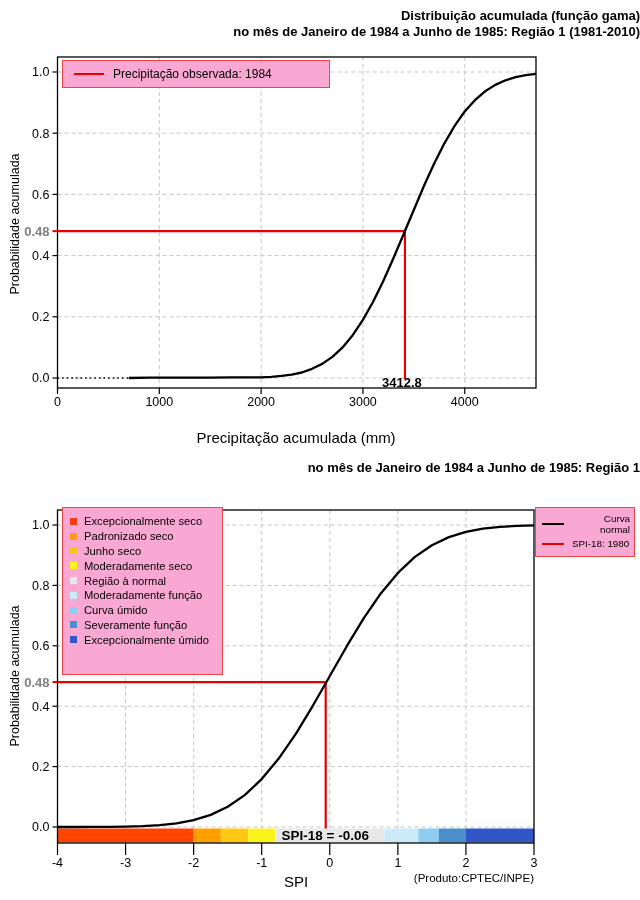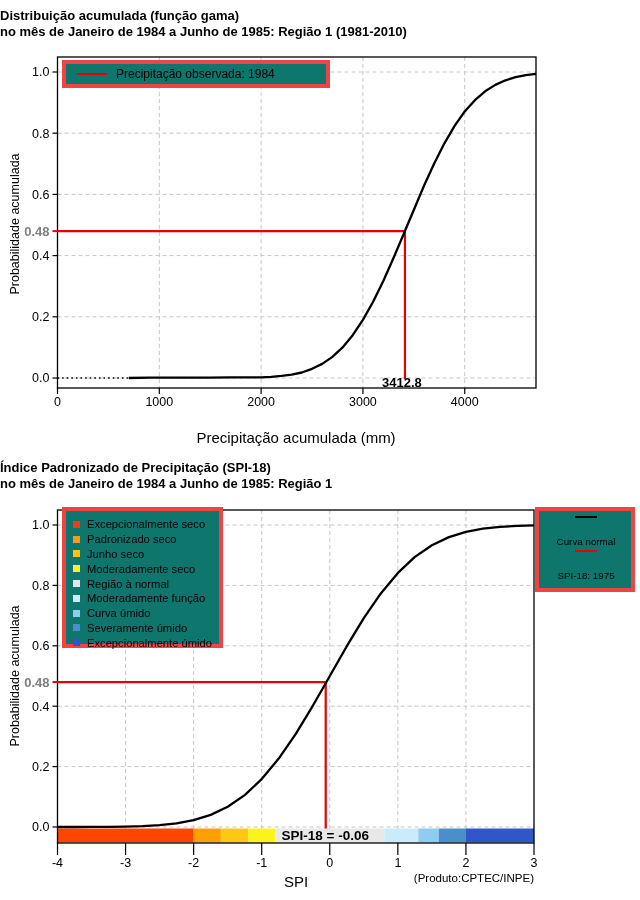--- a/index.html
+++ b/index.html
@@ -1,34 +1,34 @@
 <!DOCTYPE html>
 <html><head>
 <meta charset="utf-8">
 <style>
   html,body{margin:0;padding:0;background:#fff;}
   body{width:640px;height:900px;position:relative;overflow:hidden;
        font-family:"Liberation Sans","DejaVu Sans",sans-serif;color:#000;}
   .abs{position:absolute;}
-  .title-block{left:0;width:640px;text-align:left;font-weight:bold;
+  .title-block{left:0;width:640px;text-align:right;font-weight:bold;
                font-size:13px;line-height:16px;}
   .xlabel{left:57px;width:478px;text-align:center;font-size:15px;}
   .ylabel{transform:translate(-50%,-50%) rotate(-90deg);transform-origin:center;
           font-size:12.5px;white-space:nowrap;}
-  .legend-box{background:#0f766e;border:4px solid #ef4444;box-sizing:border-box;text-align:right;}
+  .legend-box{background:#f9a8d4;border:1px solid #ef4444;box-sizing:border-box;text-align:right;}
   #legend-top{left:62px;top:60px;width:268px;height:28px;display:flex;
               align-items:center;gap:9px;padding-left:11px;font-size:12px;}
   .line-sample{display:inline-block;height:0;border-top:2.4px solid #000;}
-  #legend-cat{left:62px;top:507px;width:161px;height:141px;
+  #legend-cat{left:62px;top:507px;width:161px;height:168px;
               padding:6px 0 0 7px;font-size:11.2px;}
   .cat-row{display:flex;align-items:center;gap:7px;height:14.8px;white-space:nowrap;}
   .cat-marker{width:7px;height:7px;flex:0 0 auto;}
   #legend-right{left:535px;top:507px;width:100px;padding:5px 4px 4px 6px;
                 font-size:9.8px;line-height:11px;}
-  .lr-row{display:flex;align-items:center;gap:18px;margin-bottom:3px;flex-direction:column;}
+  .lr-row{display:flex;align-items:center;gap:8px;margin-bottom:3px;}
   .lr-row .line-sample{width:22px;flex:0 0 auto;}
   #src-note{left:334px;width:200px;text-align:right;top:872px;font-size:11.5px;}
   svg text{font-family:"Liberation Sans","DejaVu Sans",sans-serif;}
 </style>
 </head>
 <body>
 
 <svg id="plot-canvas" class="abs" style="left:0;top:0" width="640" height="900">
     <line x1="57.5" x2="536" y1="378" y2="378" stroke="#C6C6C6" stroke-width="1" stroke-dasharray="4,3"></line>
     <line x1="57.5" x2="536" y1="316.8" y2="316.8" stroke="#C6C6C6" stroke-width="1" stroke-dasharray="4,3"></line>
@@ -135,21 +135,20 @@
 
 <div id="legend-top" class="abs legend-box">
   <span class="line-sample" style="width:30px;border-color:#E60000"></span>
   <span>Precipitação observada: 1984</span>
 </div>
 
 <div class="abs ylabel" style="left:15px;top:224px">Probabilidade acumulada</div>
 <div class="abs xlabel" style="top:429px">Precipitação acumulada (mm)</div>
 
 <div class="abs title-block" style="top:460px">
-  <div>Índice Padronizado de Precipitação (SPI-18)</div>
   <div>no mês de Janeiro de 1984 a Junho de 1985: Região 1</div>
 </div>
 
 <div id="legend-cat" class="abs legend-box">
     <div class="cat-row">
       <span class="cat-marker" style="background: rgb(244, 59, 22);"></span>
       <span>Excepcionalmente seco</span>
     </div>
     <div class="cat-row">
       <span class="cat-marker" style="background: rgb(248, 154, 28);"></span>
@@ -170,35 +169,35 @@
     <div class="cat-row">
       <span class="cat-marker" style="background: rgb(203, 235, 251);"></span>
       <span>Moderadamente função</span>
     </div>
     <div class="cat-row">
       <span class="cat-marker" style="background: rgb(143, 204, 241);"></span>
       <span>Curva úmido</span>
     </div>
     <div class="cat-row">
       <span class="cat-marker" style="background: rgb(74, 143, 201);"></span>
-      <span>Severamente úmido</span>
+      <span>Severamente função</span>
     </div>
     <div class="cat-row">
       <span class="cat-marker" style="background: rgb(49, 86, 200);"></span>
       <span>Excepcionalmente úmido</span>
     </div>
   </div>
 
 <div id="legend-right" class="abs legend-box">
     <div class="lr-row">
       <span class="line-sample" style="border-color: rgb(0, 0, 0);"></span>
       <span>Curva normal</span>
     </div>
     <div class="lr-row">
       <span class="line-sample" style="border-color: rgb(230, 0, 0);"></span>
-      <span>SPI-18: 1975</span>
+      <span>SPI-18: 1980</span>
     </div>
   </div>
 
 <div class="abs ylabel" style="left:15px;top:676px">Probabilidade acumulada</div>
 <div class="abs xlabel" style="top:873px">SPI</div>
 
 <div id="src-note" class="abs">(Produto:CPTEC/INPE)</div>
 
 </body></html>

